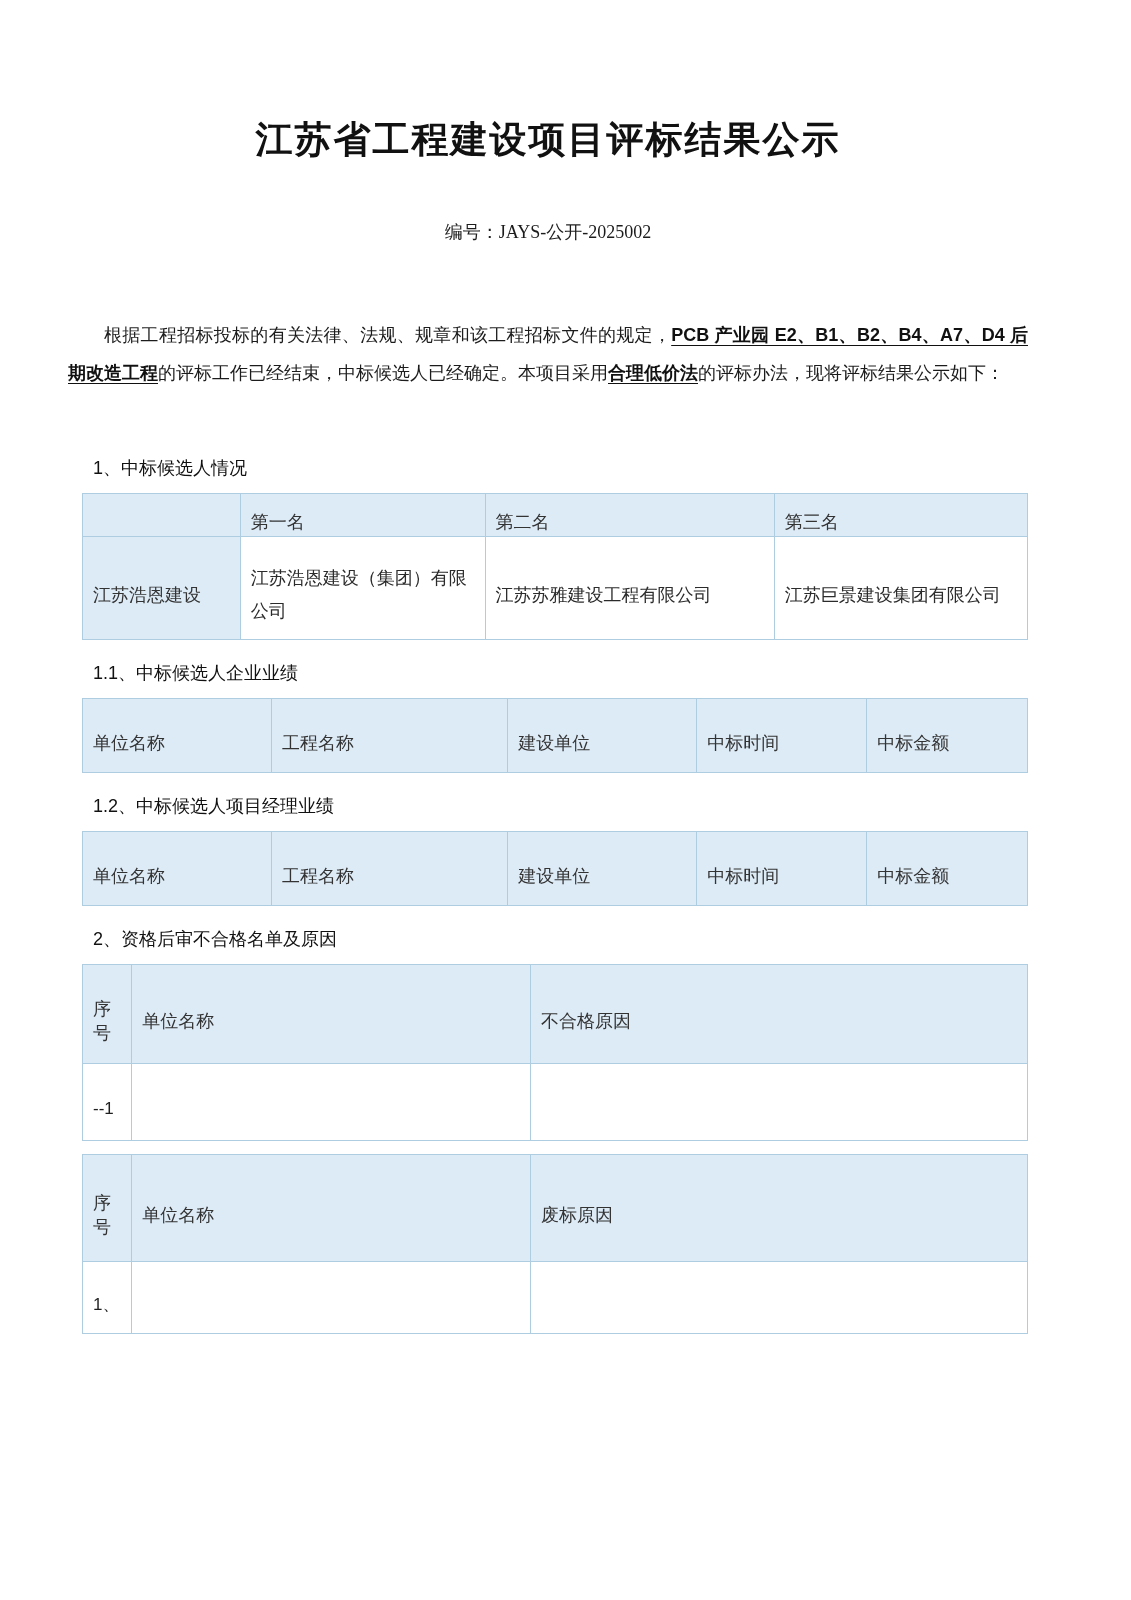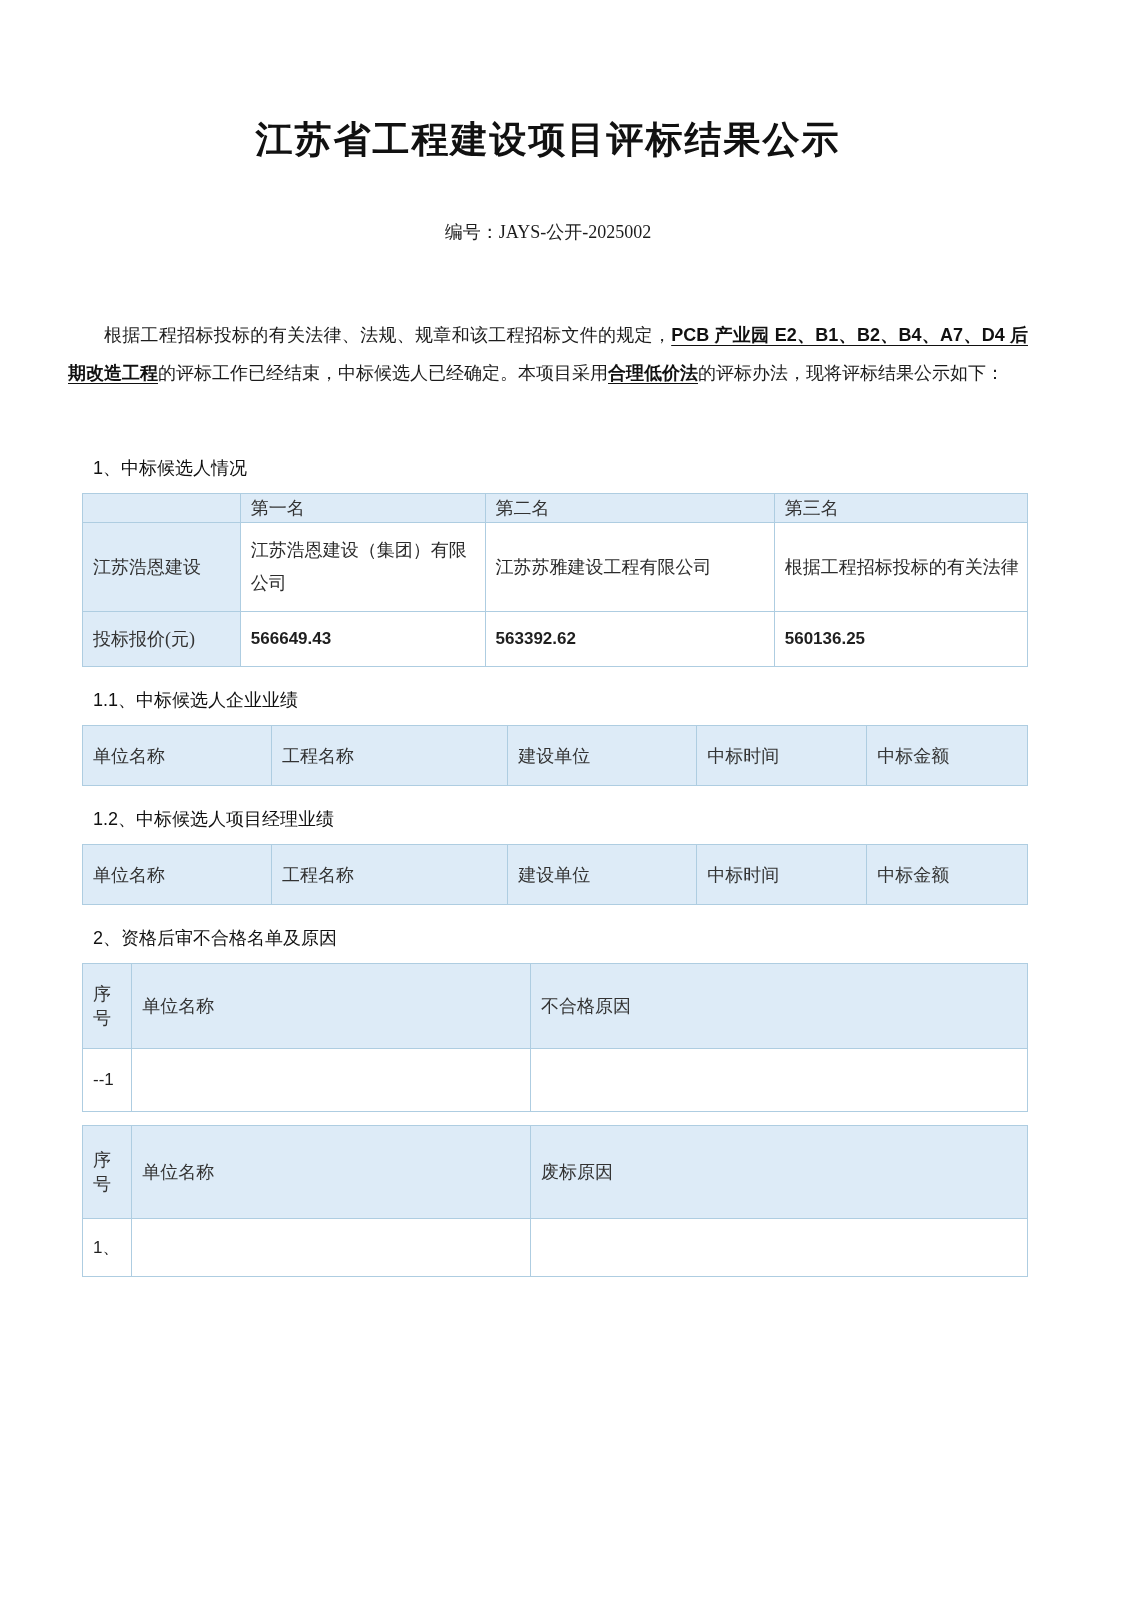--- a/index.html
+++ b/index.html
@@ -58,21 +58,21 @@
   table.t {
     margin: 13px 0 0 14px;
     width: 946px;
     border-collapse: collapse;
     table-layout: fixed;
     font-size: 18px;
     color: #2b2b2b;
   }
   table.t td {
     border: 1px solid #aecde1;
-    padding: 2px 6px 2px 10px;
+    padding: 16px 6px 2px 10px;
     vertical-align: middle;
     overflow: hidden;
   }
   table.t tr.thr td, td.hcell {
     background: #ddebf7;
     color: #333333;
   }
   .t1 tr.r-name td { height: 84px; line-height: 33px; }
   .t1 tr.r-price td { height: 50px; }
   .t1 tr.r-pm td { height: 50px; }
@@ -117,27 +117,21 @@
         <tr class="thr">
       <td></td>
       <td>第一名</td>
       <td>第二名</td>
       <td>第三名</td>
     </tr>
     <tr class="r-name">
       <td class="hcell">江苏浩恩建设</td>
       <td>江苏浩恩建设（集团）有限公司</td>
       <td>江苏苏雅建设工程有限公司</td>
-      <td>根据工程招标投标的有关法律</td>
-    </tr>
-    <tr class="r-price">
-      <td class="hcell">投标报价(元)</td>
-      <td class="num">566649.43</td>
-      <td class="num">563392.62</td>
-      <td class="num">560136.25</td>
+      <td>江苏巨景建设集团有限公司</td>
     </tr>
   </tbody>
     </table>
 
   <div class="sec tight">1.1、中标候选人企业业绩</div>
 
   <table class="t t5">
     <colgroup>
       <col style="width:20%">
         <col style="width:25%">

